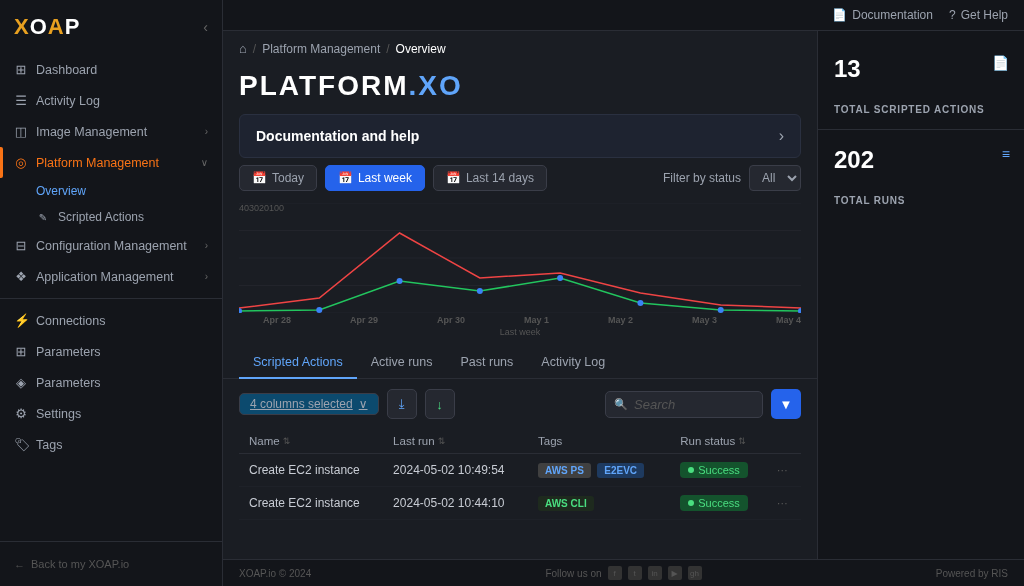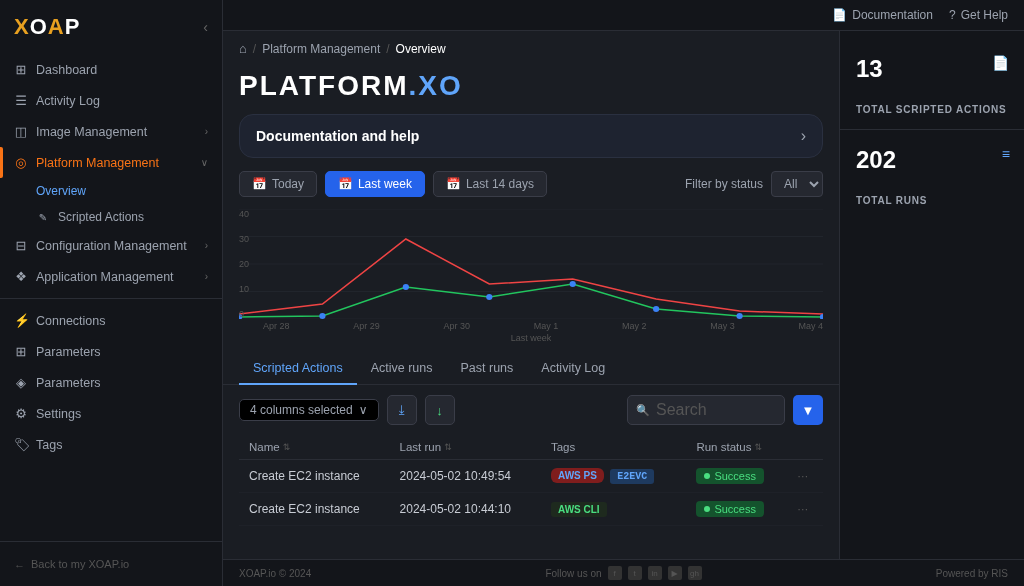--- a/index.html
+++ b/index.html
@@ -45,68 +45,68 @@
     .breadcrumb-item { cursor: pointer; }
     .breadcrumb-current { color: #fff; }
 
     
     .platform-header { padding: 8px 16px 12px; }
     .platform-logo { font-size: 28px; font-weight: 900; letter-spacing: 2px; color: #fff; }
     .platform-logo .dot { color: #60a5fa; }
     .platform-logo .xo { color: #60a5fa; }
 
     
-    .doc-banner { margin: 0 16px 13px; background: #1e2330; border: 1px solid #2a3040; border-radius: 14px; padding: 12px 16px; display: flex; align-items: center; justify-content: space-between; cursor: pointer; }
+    .doc-banner { margin: 0 16px 7px; background: #1e2330; border: 1px solid #2a3040; border-radius: 6px; padding: 12px 16px; display: flex; align-items: center; justify-content: space-between; cursor: pointer; }
     .doc-banner-title { font-size: 14px; font-weight: 600; color: #fff; }
     .doc-banner-chevron { color: #9ca3af; font-size: 16px; }
 
     
     .filter-bar { display: flex; align-items: center; gap: 8px; padding: 0 16px 12px; flex-wrap: wrap; }
     .filter-btn { padding: 5px 12px; border-radius: 5px; border: 1px solid #3a3d48; background: #252830; color: #9ca3af; font-size: 12px; cursor: pointer; display: flex; align-items: center; gap: 5px; }
     .filter-btn.active { background: #2563eb; border-color: #2563eb; color: #fff; }
     .filter-status { display: flex; align-items: center; gap: 8px; margin-left: auto; font-size: 12px; color: #9ca3af; }
     .filter-select { background: #252830; border: 1px solid #3a3d48; color: #9ca3af; border-radius: 4px; padding: 4px 8px; font-size: 12px; }
 
     
     .chart-container { margin: 0 16px 14px; background: #1a1d23; height: 130px; position: relative; }
-    .chart-y-label { position: absolute; left: 0; top: 0; bottom: 20px; display: flex; flex-direction: column; justify-content: space-between; font-size: 9px; color: #555; padding-right: 4px; width: 24px; }
-    .chart-x-labels { display: flex; justify-content: space-between; padding: 0 0 0 24px; font-size: 9px; color: #555; margin-top: 2px; }
+    .chart-y-label { position: absolute; left: 0; top: 0; bottom: 20px; display: flex; flex-direction: row; justify-content: space-between; font-size: 9px; color: #555; padding-right: 4px; width: 24px; }
+    .chart-x-labels { display: flex; justify-content: space-between; padding: 0 0 0 24px; font-size: 9px; color: #555; margin-top: 2px; font-weight: bold; }
     .chart-last-week { text-align: center; font-size: 9px; color: #555; margin-top: 2px; }
 
     
     .tabs { display: flex; gap: 0; padding: 0 16px; border-bottom: 1px solid #2a2d35; margin-bottom: 10px; }
     .tab { padding: 8px 14px; font-size: 12.5px; cursor: pointer; color: #9ca3af; border-bottom: 2px solid transparent; margin-bottom: -1px; }
     .tab.active { color: #60a5fa; border-bottom-color: #60a5fa; }
 
     
     .table-section { padding: 0 16px; }
     .table-toolbar { display: flex; align-items: center; gap: 8px; margin-bottom: 10px; }
-    .columns-select { display: flex; align-items: center; gap: 6px; background: #000000; border: 1px solid #3a3d48; border-radius: 5px; padding: 3px 10px; font-size: 12px; color: #9ca3af; cursor: pointer; }
+    .columns-select { display: flex; align-items: center; gap: 6px; background: #0c4a6e; border: 1px solid #3a3d48; border-radius: 5px; padding: 3px 10px; font-size: 12px; color: #9ca3af; cursor: pointer; text-decoration: underline; }
     .toolbar-icon-btn { width: 30px; height: 30px; background: #252830; border: 1px solid #3a3d48; border-radius: 5px; display: flex; align-items: center; justify-content: center; cursor: pointer; color: #60a5fa; font-size: 13px; }
     .search-box { margin-left: auto; display: flex; align-items: center; background: #252830; border: 1px solid #3a3d48; border-radius: 5px; padding: 5px 8px; gap: 6px; }
-    .search-input { background: transparent; border: none; outline: none; color: #f0abfc; font-size: 16px; width: 120px; }
+    .search-input { background: transparent; border: none; outline: none; color: #f0abfc; font-size: 13px; width: 120px; font-style: italic; }
     .search-input::placeholder { color: #555; }
     .filter-icon-btn { width: 30px; height: 30px; background: #2563eb; border: none; border-radius: 5px; display: flex; align-items: center; justify-content: center; cursor: pointer; color: #fff; font-size: 13px; }
 
     
     .data-table { width: 100%; border-collapse: collapse; font-size: 12px; }
     .data-table th { padding: 6px 10px; text-align: left; color: #9ca3af; font-weight: 500; border-bottom: 1px solid #2a2d35; font-size: 11.5px; }
     .data-table td { padding: 8px 10px; border-bottom: 1px solid #1e2128; color: #c8ccd4; margin-top: 48px; }
     .th-sort { display: inline-flex; align-items: center; gap: 3px; }
     .sort-icon { color: #555; font-size: 9px; }
     .tag { display: inline-block; padding: 2px 7px; border-radius: 3px; font-size: 10px; font-weight: 600; margin-right: 3px; }
-    .tag-aws { background: #7f1d1d; color: #60a5fa; border-radius: 6px; }
-    .tag-e2evc { background: #1e3a5f; color: #60a5fa; font-family: Liberation Mono, monospace; }
+    .tag-aws { background: #404040; color: #60a5fa; }
+    .tag-e2evc { background: #1e3a5f; color: #60a5fa; }
     .tag-cli { background: #1e2a1e; color: #4ade80; }
     .status-success { display: inline-flex; align-items: center; gap: 4px; background: #14532d; color: #4ade80; padding: 2px 8px; border-radius: 4px; font-size: 11px; }
     .status-dot { width: 6px; height: 6px; border-radius: 50%; background: #4ade80; }
     .row-action { color: #555; font-size: 11px; cursor: pointer; }
 
     
-    .right-panel { width: 185px; flex-shrink: 0; padding: 10px 0; display: flex; flex-direction: column; gap: 2px; border-left: 1px solid #2a2d35; background: #13151a; }
+    .right-panel { width: 207px; flex-shrink: 0; padding: 10px 0; display: flex; flex-direction: column; gap: 2px; border-left: 1px solid #2a2d35; background: #13151a; }
     .stat-card { padding: 14px 16px; border-bottom: 1px solid #2a2d35; position: relative; }
     .stat-card:last-child { border-bottom: none; }
     .stat-number { font-size: 24px; font-weight: 700; color: #fff; margin-bottom: 4px; }
     .stat-label { font-size: 10px; text-transform: uppercase; letter-spacing: 0.8px; color: #9ca3af; font-weight: 600; margin-top: 21px; }
     .stat-icon { position: absolute; top: 14px; right: 14px; color: #9ca3af; font-size: 14px; }
     .stat-icon.green { color: #4ade80; }
     .stat-icon.blue { color: #60a5fa; }
 
     
     .footer { display: flex; align-items: center; justify-content: space-between; padding: 6px 16px; background: #13151a; border-top: 1px solid #2a2d35; font-size: 10px; color: #555; }

